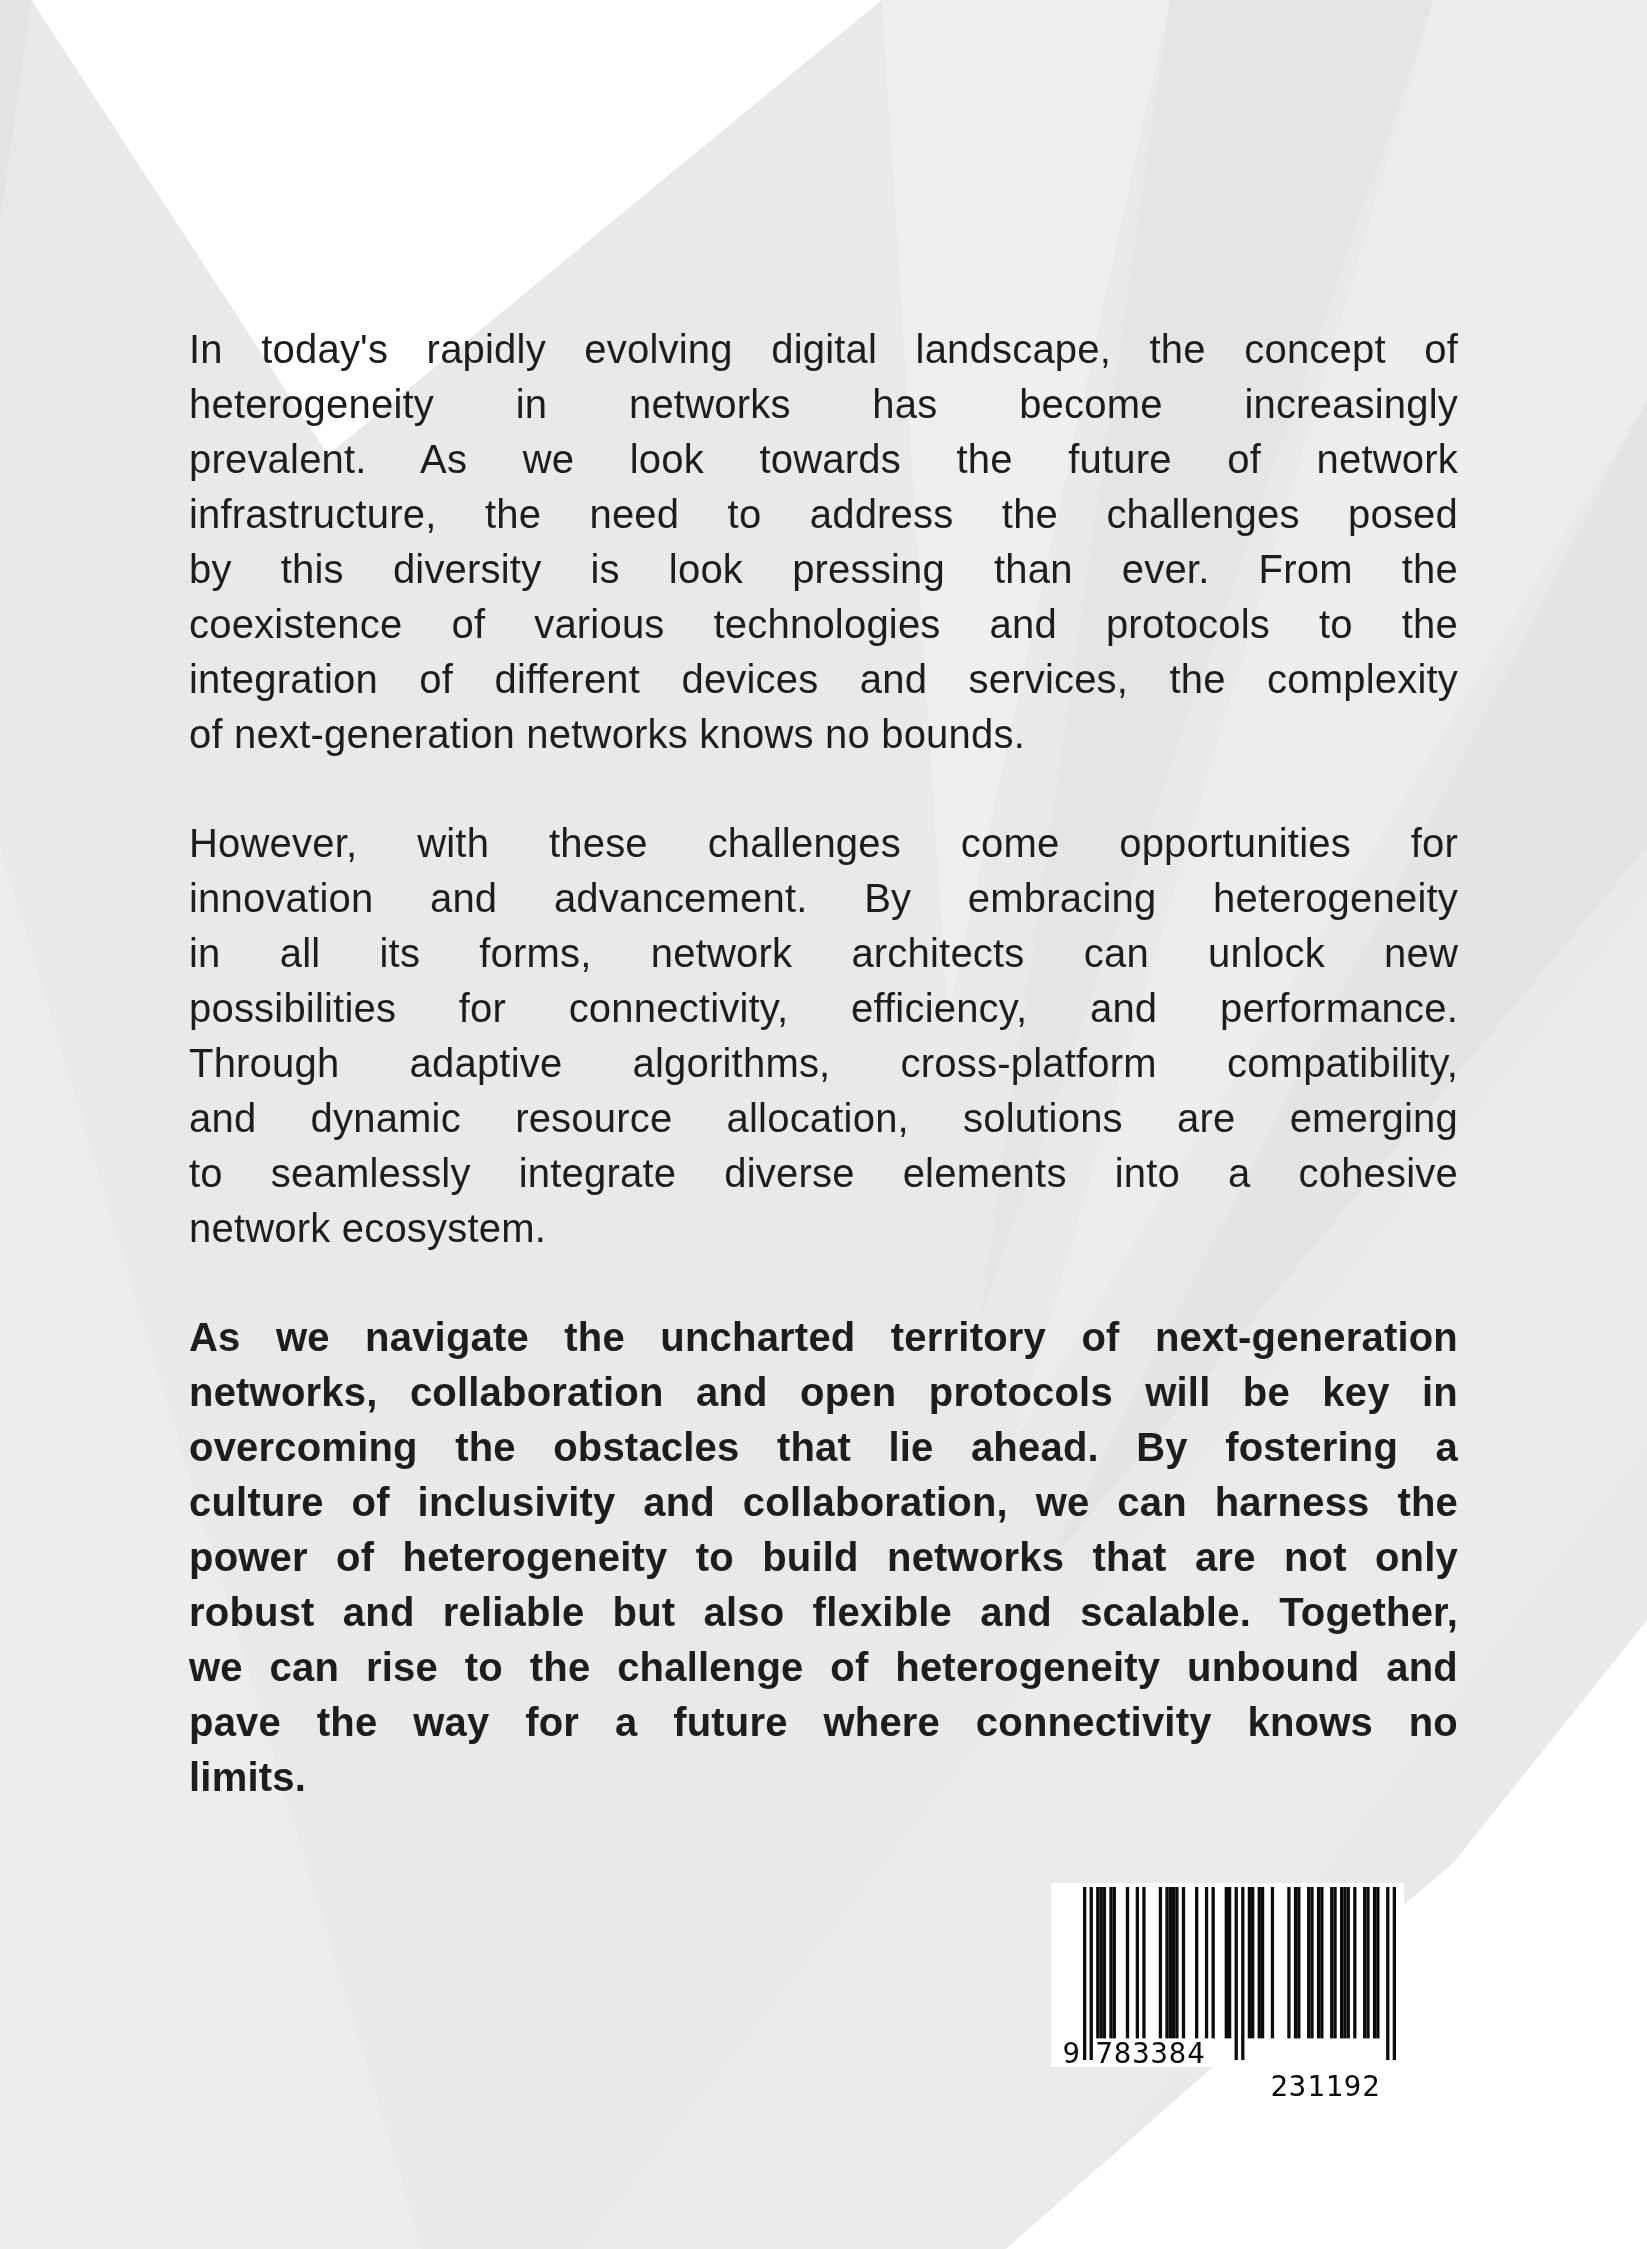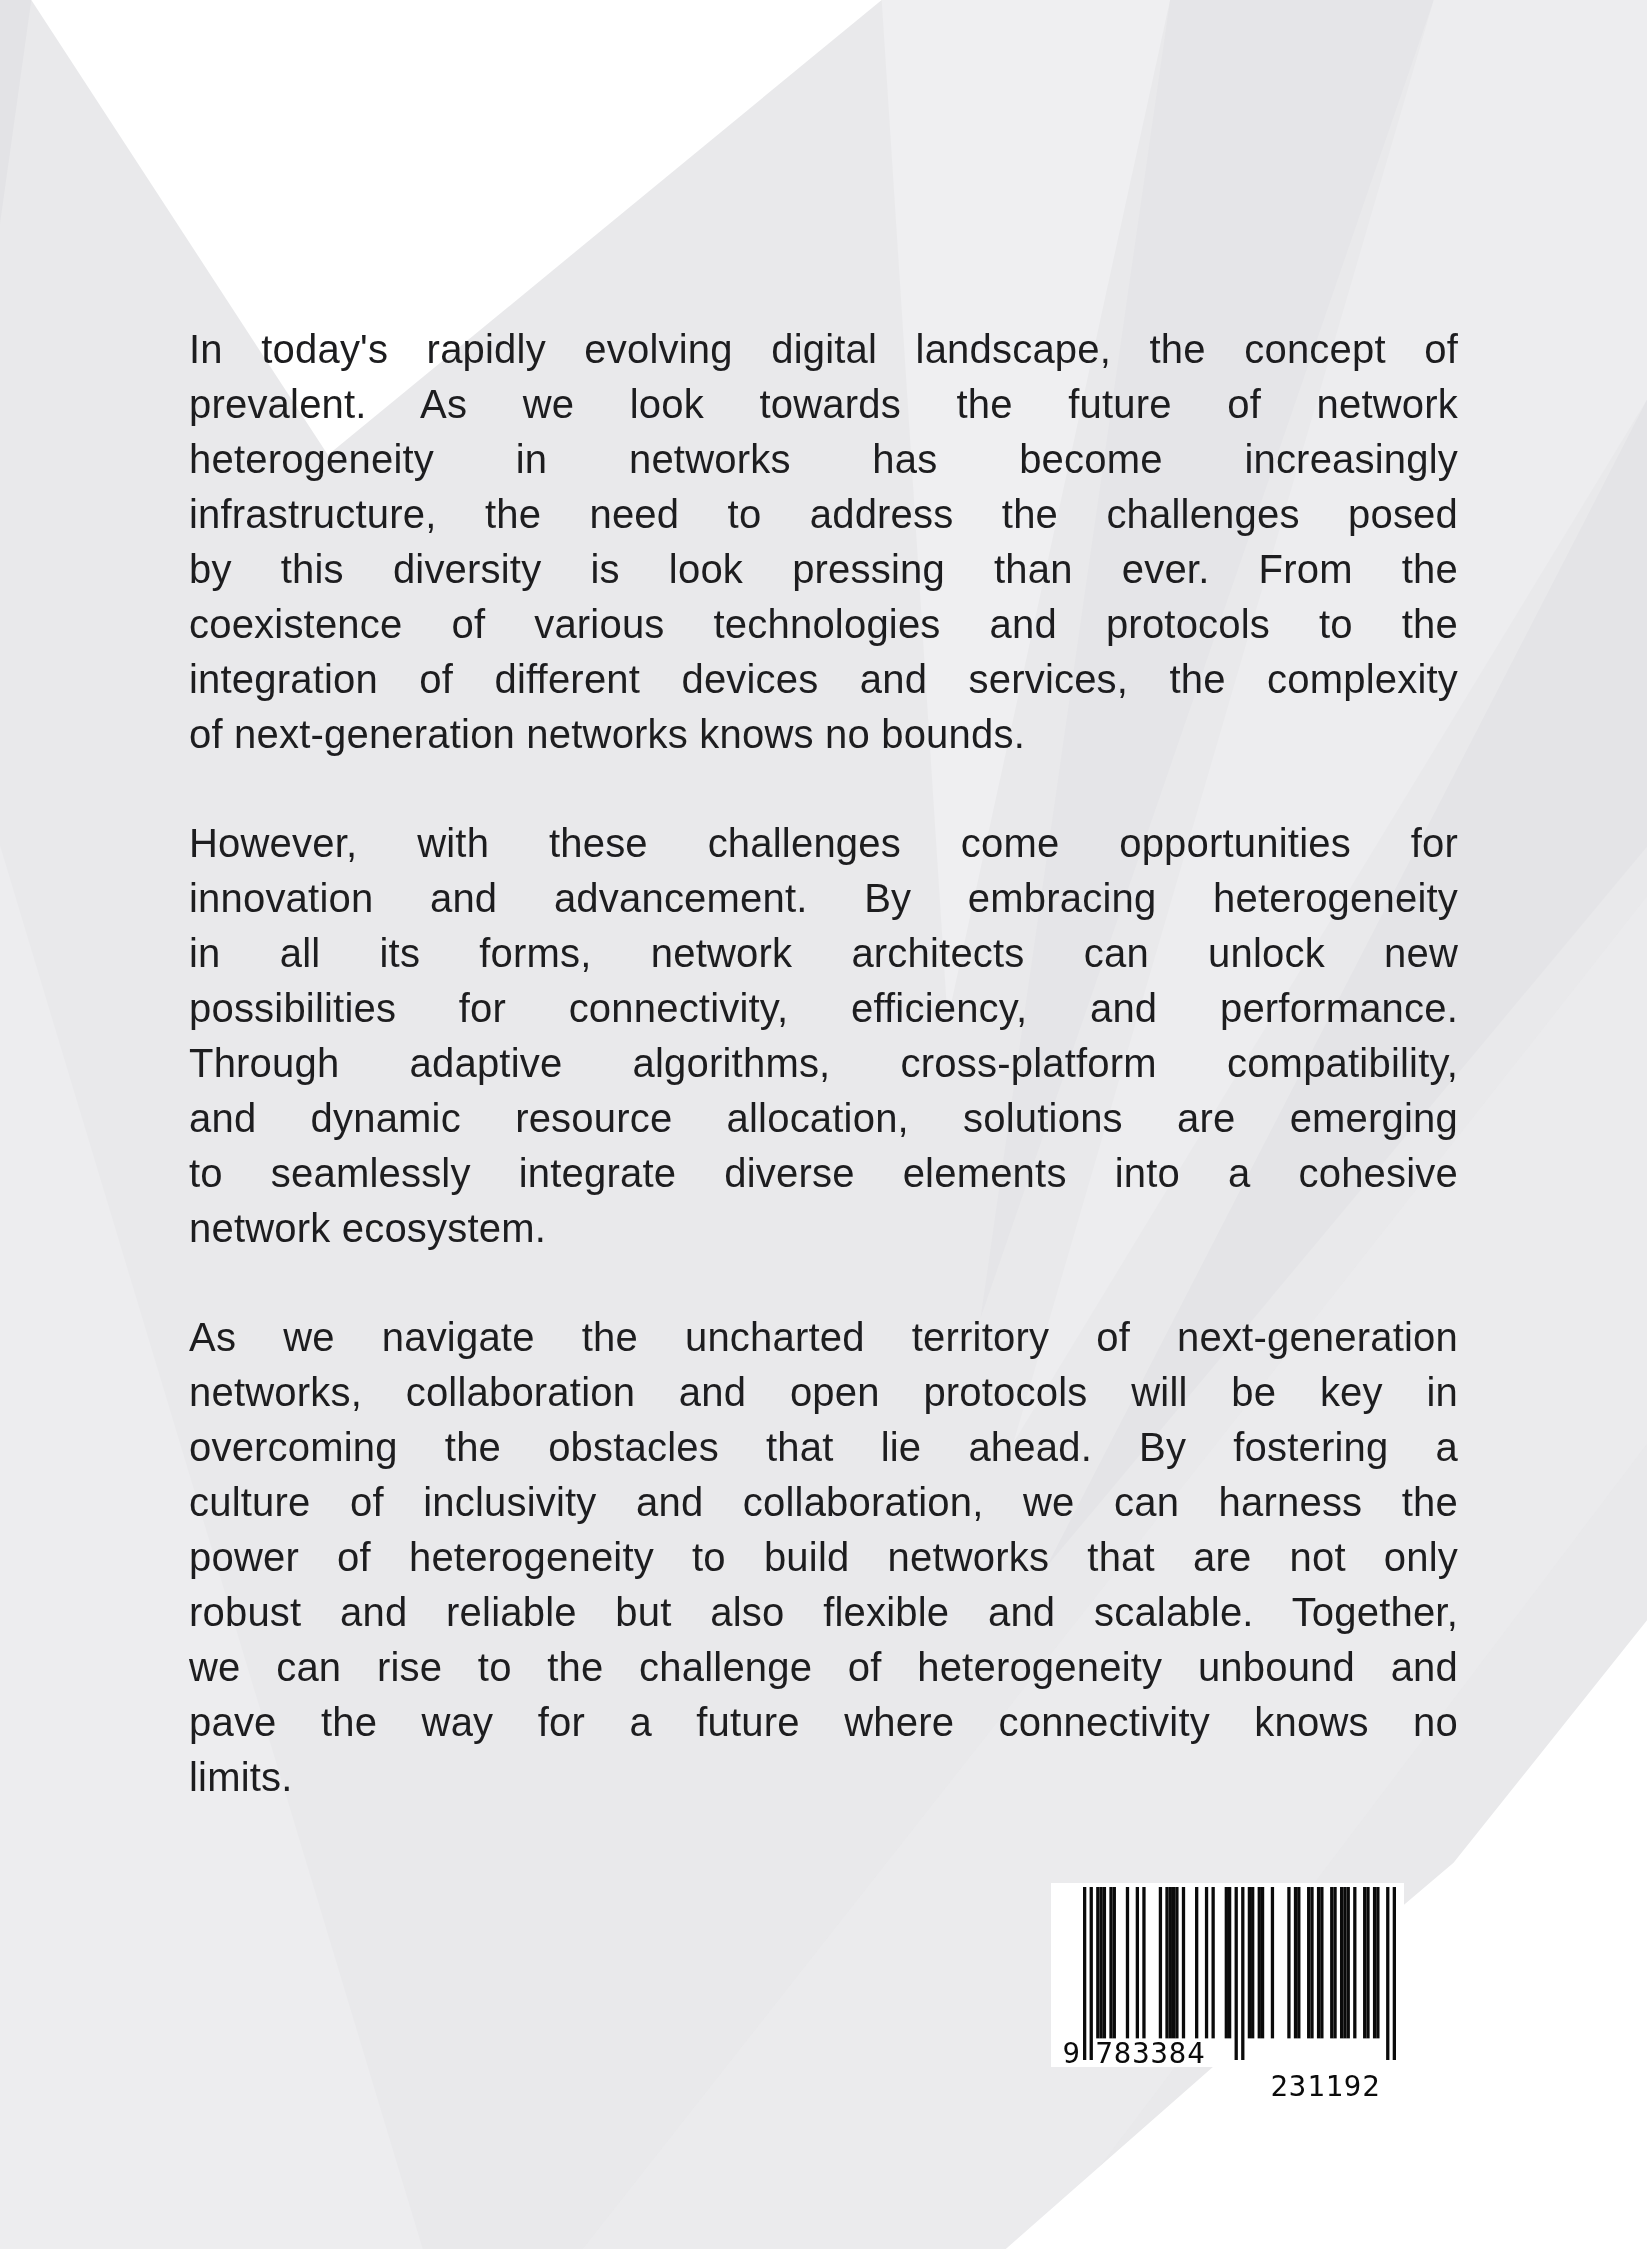--- a/index.html
+++ b/index.html
@@ -23,21 +23,21 @@
   .bg .band-mid{background:#ececee;clip-path:polygon(24% 100%, 100% 36%, 100% 58%, 52% 100%);opacity:.55;}
   .bg .w-bottom-right{background:#ffffff;clip-path:polygon(100% 65.1%, 100% 100%, 44.6% 100%, 73.7% 83.05%, 88.2% 74.9%);}
   
   .text-column{
     position:absolute;left:189px;right:190px;top:322px;
     color:#1d1d1f;
     font-size:40px;line-height:55px;
     letter-spacing:0.2px;
   }
   .para{margin:0 0 54px 0;}
-  .para:last-child{margin-bottom:0;}
+  .para:last-child{margin-bottom:0;font-weight:bold;}
   .line{text-align:justify;text-align-last:justify;white-space:normal;}
   .para .line:last-child{text-align-last:left;}
   
   .barcode-box{
     position:absolute;left:1051px;top:1883px;width:353px;height:184px;
     background:#ffffff;
   }
   .barcode-bars{position:absolute;left:32px;top:3.6px;width:313px;height:173px;}
   .barcode-bars rect{fill:#0b0b0b;}
   .bc-digits{
@@ -64,22 +64,22 @@
     <div class="band-left"></div>
     <div class="band-mid"></div>
     <div class="w-top-left"></div>
     <div class="w-bottom-right"></div>
   </div>
 
   <div class="text-column">
 
     <div class="para">
       <div class="line">In today's rapidly evolving digital landscape, the concept of</div>
+      <div class="line">heterogeneity in networks has become increasingly</div>
       <div class="line">prevalent. As we look towards the future of network</div>
-      <div class="line">heterogeneity in networks has become increasingly</div>
       <div class="line">infrastructure, the need to address the challenges posed</div>
       <div class="line">by this diversity is look pressing than ever. From the</div>
       <div class="line">coexistence of various technologies and protocols to the</div>
       <div class="line">integration of different devices and services, the complexity</div>
       <div class="line">of next-generation networks knows no bounds.</div>
     </div>
 
     <div class="para">
       <div class="line">However, with these challenges come opportunities for</div>
       <div class="line">innovation and advancement. By embracing heterogeneity</div>

